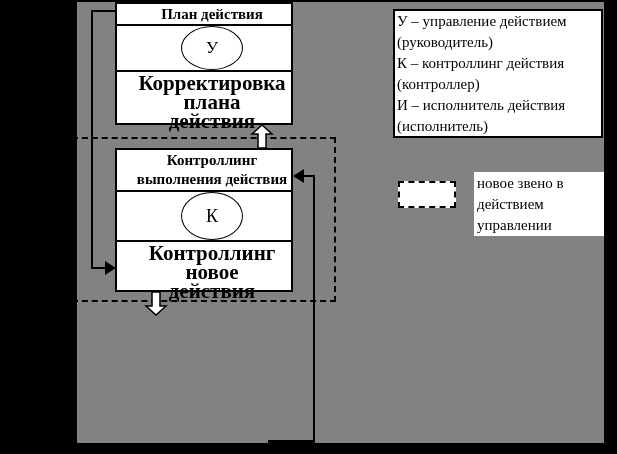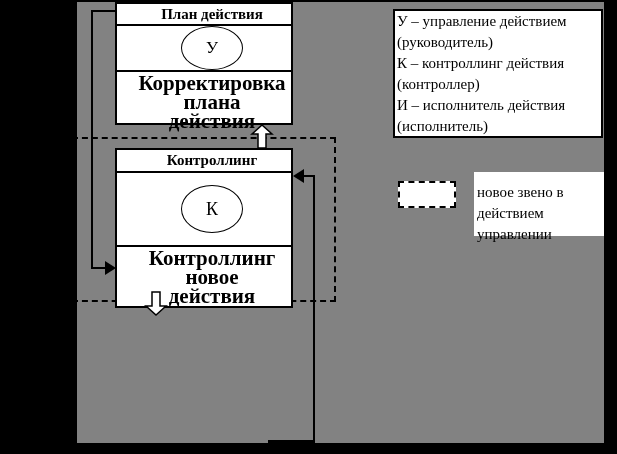--- a/index.html
+++ b/index.html
@@ -33,21 +33,21 @@
   
   .block-arrow{position:absolute;}
 
   
   .legend-box{position:absolute;left:393px;top:9px;width:210px;height:129px;background:#fff;
     border:2px solid #000;box-sizing:border-box;font-size:15px;line-height:21px;
     padding:0 2px 0 2px;}
   .legend-dashed-sample{position:absolute;left:398px;top:181px;width:58px;height:27px;
     background:#fff;border:2px dashed #000;box-sizing:border-box;}
   .note-box{position:absolute;left:474px;top:172px;width:130px;height:64px;background:#fff;
-    font-size:15px;line-height:21px;padding:10px 0 0 3px;box-sizing:border-box;text-align:left;}
+    font-size:15px;line-height:21px;padding:1px 0 0 3px;box-sizing:border-box;text-align:left;}
 </style>
 </head>
 <body>
 
 <div class="stage">
   <div class="canvas"></div>
 
   <div class="dashed-group"></div>
 
   <div class="hline" style="left:91px;top:10px;width:26px;height:2px;"></div>
@@ -66,23 +66,24 @@
       <div class="ellipse" style="width:60px;height:42px;">
         <span>У</span>
       </div>
     </div>
     <div class="sect sect-bottom">
       <div>Корректировка плана</div>
       <div>действия</div>
     </div>
   </div>
 
-  <div class="pbox" style="top:148px;height:160px;">
+  <div class="pbox" style="top:148px;height:144px;">
     <div class="sect sect-title" style="line-height:19px;">
       <div>Контроллинг</div>
+      <div>выполнения действия</div>
     </div>
     <div class="sect sect-mid">
       <div class="ellipse" style="width:60px;height:46px;font-size:18px;">
         <span>К</span>
       </div>
     </div>
     <div class="sect sect-bottom">
       <div>Контроллинг новое</div>
       <div>действия</div>
     </div>

